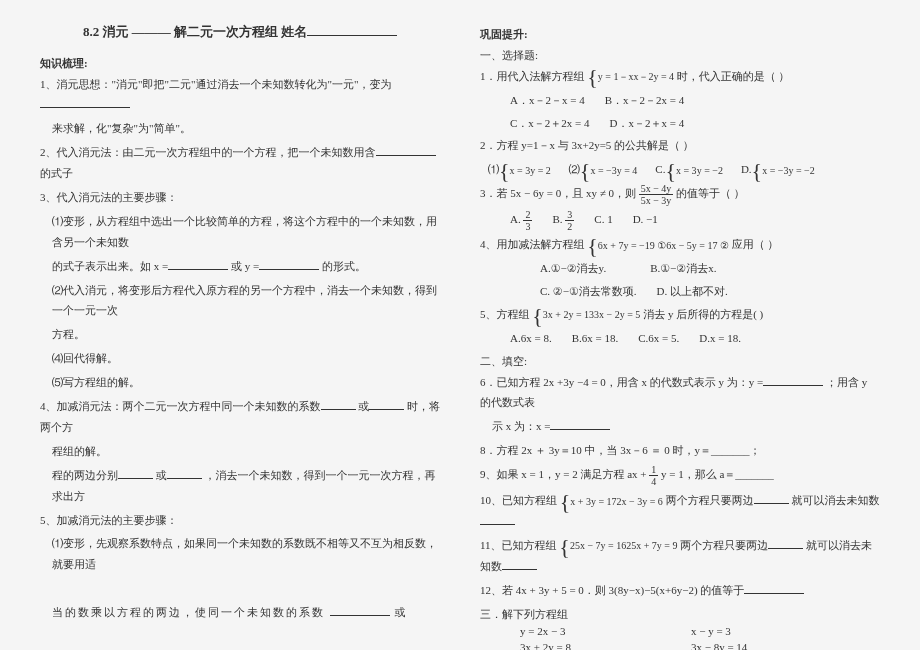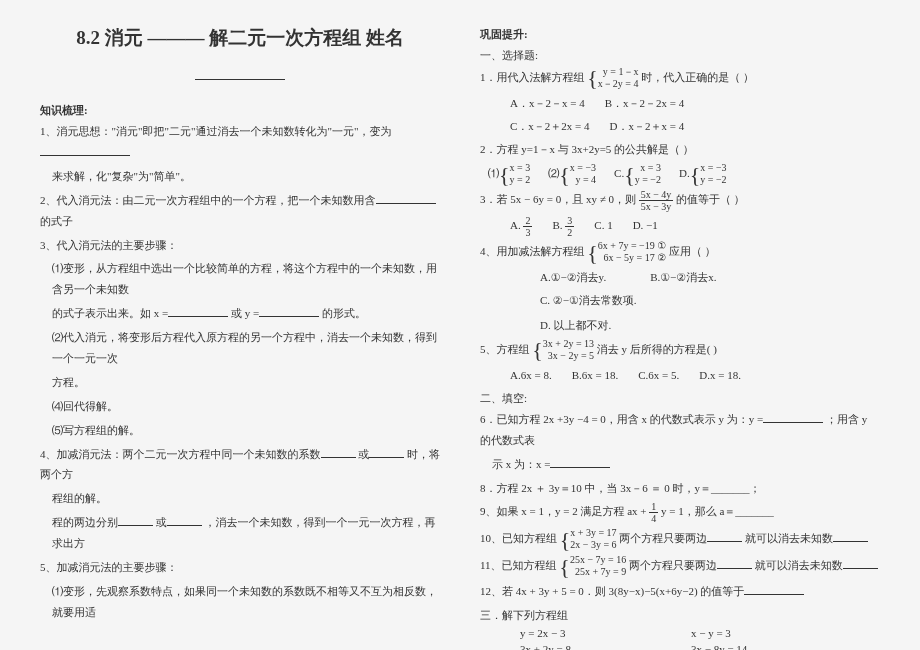--- a/index.html
+++ b/index.html
@@ -14,21 +14,21 @@
       display: flex;
       gap: 40px;
     }
     .col {
       flex: 1;
       line-height: 1.9;
     }
     .title {
       text-align: center;
       font-weight: bold;
-      font-size: 19px;
+      font-size: 13px;
       margin-bottom: 8px;
     }
     .section-head {
       font-weight: bold;
       margin-top: 4px;
     }
     .blank {
       display: inline-block;
       border-bottom: 1px solid #333;
       min-width: 50px;
@@ -51,21 +51,21 @@
       display: inline-flex;
       align-items: center;
       vertical-align: middle;
     }
     .brace {
       font-size: 22px;
       line-height: 0.8;
     }
     .brace-content {
       display: inline-flex;
-      flex-direction: column;
+      flex-direction: row;
       font-size: 10px;
       line-height: 1.2;
       align-items: flex-end;
     }
     .frac {
       display: inline-flex;
       flex-direction: column;
       align-items: center;
       vertical-align: middle;
       font-size: 10px;
@@ -223,21 +223,21 @@
       <span>6x + 7y = −19  ①</span>
       <span>6x − 5y = 17   ②</span>
     </span>
       </span>
     <span>  应用（   ）</span>
   </div>
   <div class="options" style="padding-left:60px;gap:44px;">
     <span class="opt">A.①−②消去y.</span>
     <span class="opt">B.①−②消去x.</span>
   </div>
-  <div class="options" style="padding-left:60px;flex-direction:column;">
+  <div class="options" style="padding-left:60px;">
     <span class="opt">C. ②−①消去常数项.</span>
     <span class="opt">D. 以上都不对.</span>
   </div>
 
   <div class="q">
     <span>5、方程组</span>
     <span class="brace-group">
         <span class="brace">{</span>
         <span class="brace-content">
       <span>3x + 2y = 13</span>

